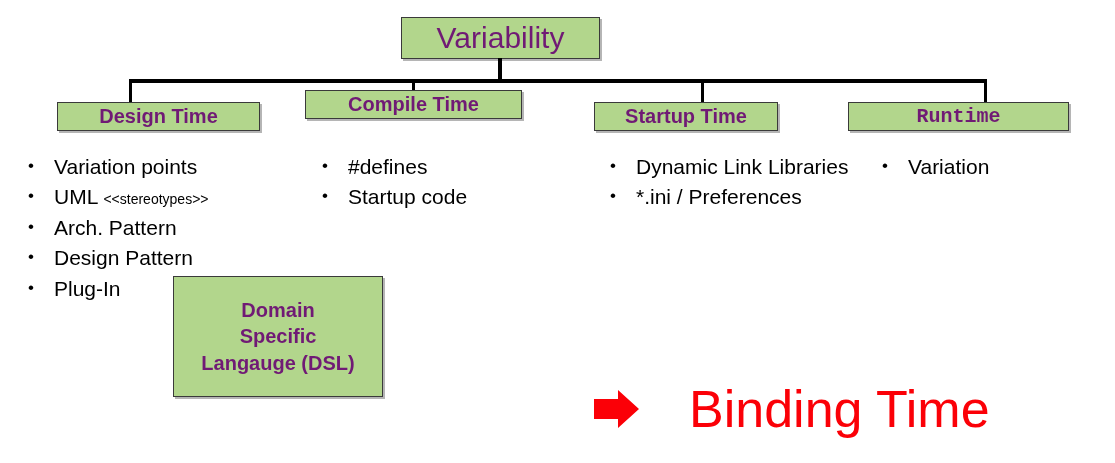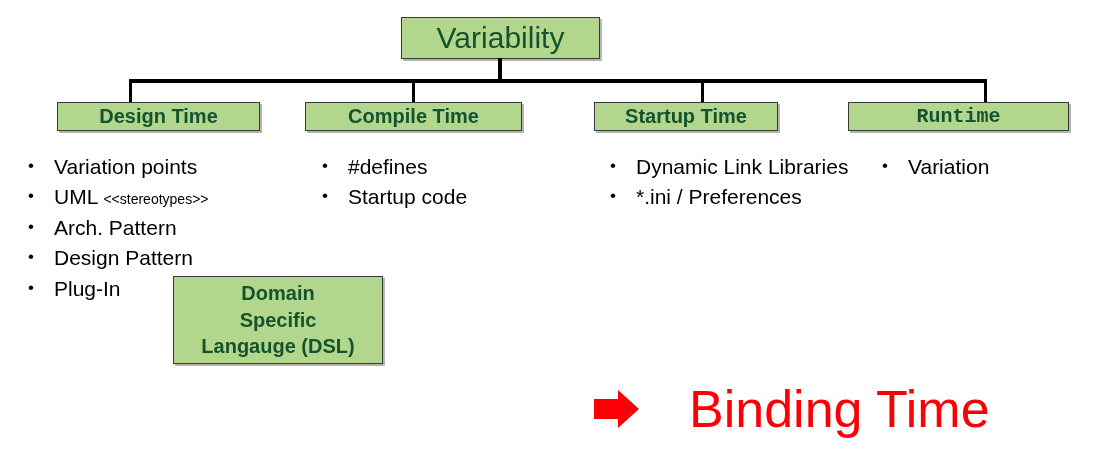--- a/index.html
+++ b/index.html
@@ -18,40 +18,40 @@
 
   
   .gbox {
     position: absolute;
     background: #b2d68c;
     border: 1px solid #3a3a3a;
     box-sizing: border-box;
     display: flex;
     align-items: center;
     justify-content: center;
-    color: #14532d;
+    color: #701a75;
     text-align: center;
     box-shadow: 2px 2px 0 rgba(120,120,120,0.55);
   }
   .gbox.root {
     left: 401px; top: 17px; width: 199px; height: 42px;
     font-size: 30px; font-weight: 400;
   }
   .gbox.cat {
     height: 29px;
     font-size: 20px;
     font-weight: bold;
   }
   #cat-design  { left: 21px;  top: 102px; width: 203px; margin-left: 36px; }
-  #cat-compile { left: 305px; top: 102px; width: 217px; }
+  #cat-compile { left: 305px; top: 90px; width: 217px; }
   #cat-startup { left: 594px; top: 102px; width: 184px; }
   #cat-runtime { left: 848px; top: 102px; width: 221px; font-family: Liberation Mono, monospace; }
 
   .gbox.dsl {
-    left: 173px; top: 276px; width: 210px; height: 88px;
+    left: 173px; top: 276px; width: 210px; height: 121px;
     font-size: 20px; font-weight: bold; line-height: 1.32;
     flex-direction: column;
   }
   .gbox.aspects {
     left: 173px; top: 396px; width: 210px; height: 26px;
     font-size: 20px; font-weight: bold;
   }
 
   
   .line { position: absolute; background: #000000; }

